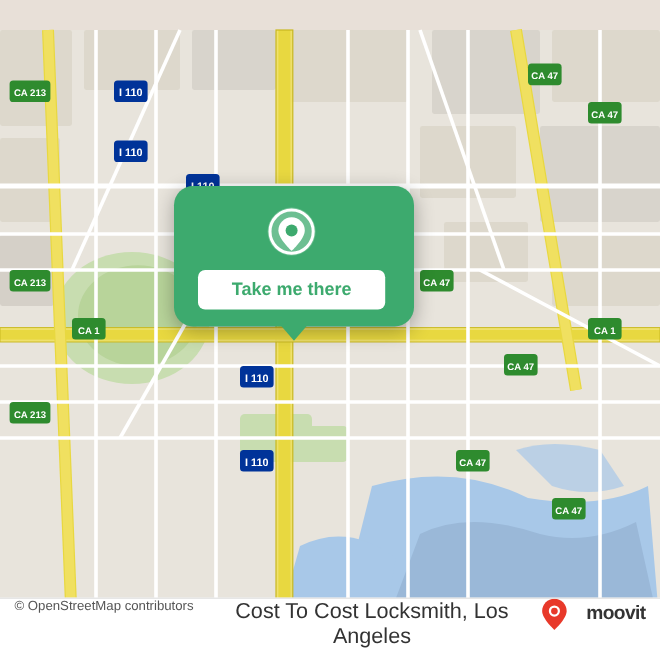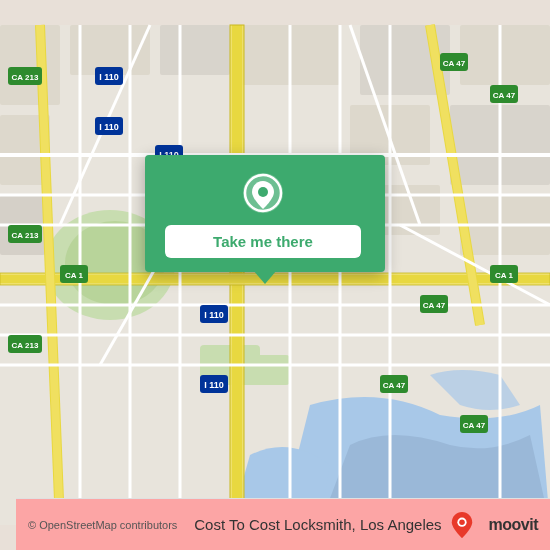--- a/index.html
+++ b/index.html
@@ -24,39 +24,39 @@
       position: absolute;
       top: 0; left: 0;
       width: 100%;
       height: 100%;
     }
 
     
     #bottom-bar {
       position: absolute;
       bottom: 0;
-      left: 16px;
+      left: 0;
       right: 0;
-      background: #fca5a5;
+      background: #ffffff;
       height: 52px;
       display: flex;
-      align-items: center;
+      align-items: flex-start;
       justify-content: space-between;
       padding: 0 12px 0 12px;
       border-top: 1px solid #e0e0e0;
       z-index: 10;
     }
 
     #copyright-text {
       font-size: 11px;
       color: #555;
     }
 
     #location-info {
-      font-size: 15px;
+      font-size: 18px;
       color: #333;
       font-weight: 500;
       flex: 1;
       text-align: center;
       margin-left: 8px;
     }
 
     #moovit-logo {
       display: flex;
       align-items: center;
@@ -74,23 +74,23 @@
       font-weight: bold;
       color: #333;
       letter-spacing: -0.5px;
     }
 
     
     #popup-card {
       position: absolute;
       top: 155px;
       left: 145px;
-      width: 240px;
+      width: 200px;
       background: #3daa6e;
-      border-radius: 4px;
+      border-radius: 16px;
       padding: 16px 24px 14px 20px;
       display: flex;
       flex-direction: column;
       align-items: center;
       z-index: 20;
       box-shadow: 0 4px 16px rgba(0,0,0,0.3);
     }
 
     #popup-card::after {
       content: '';

